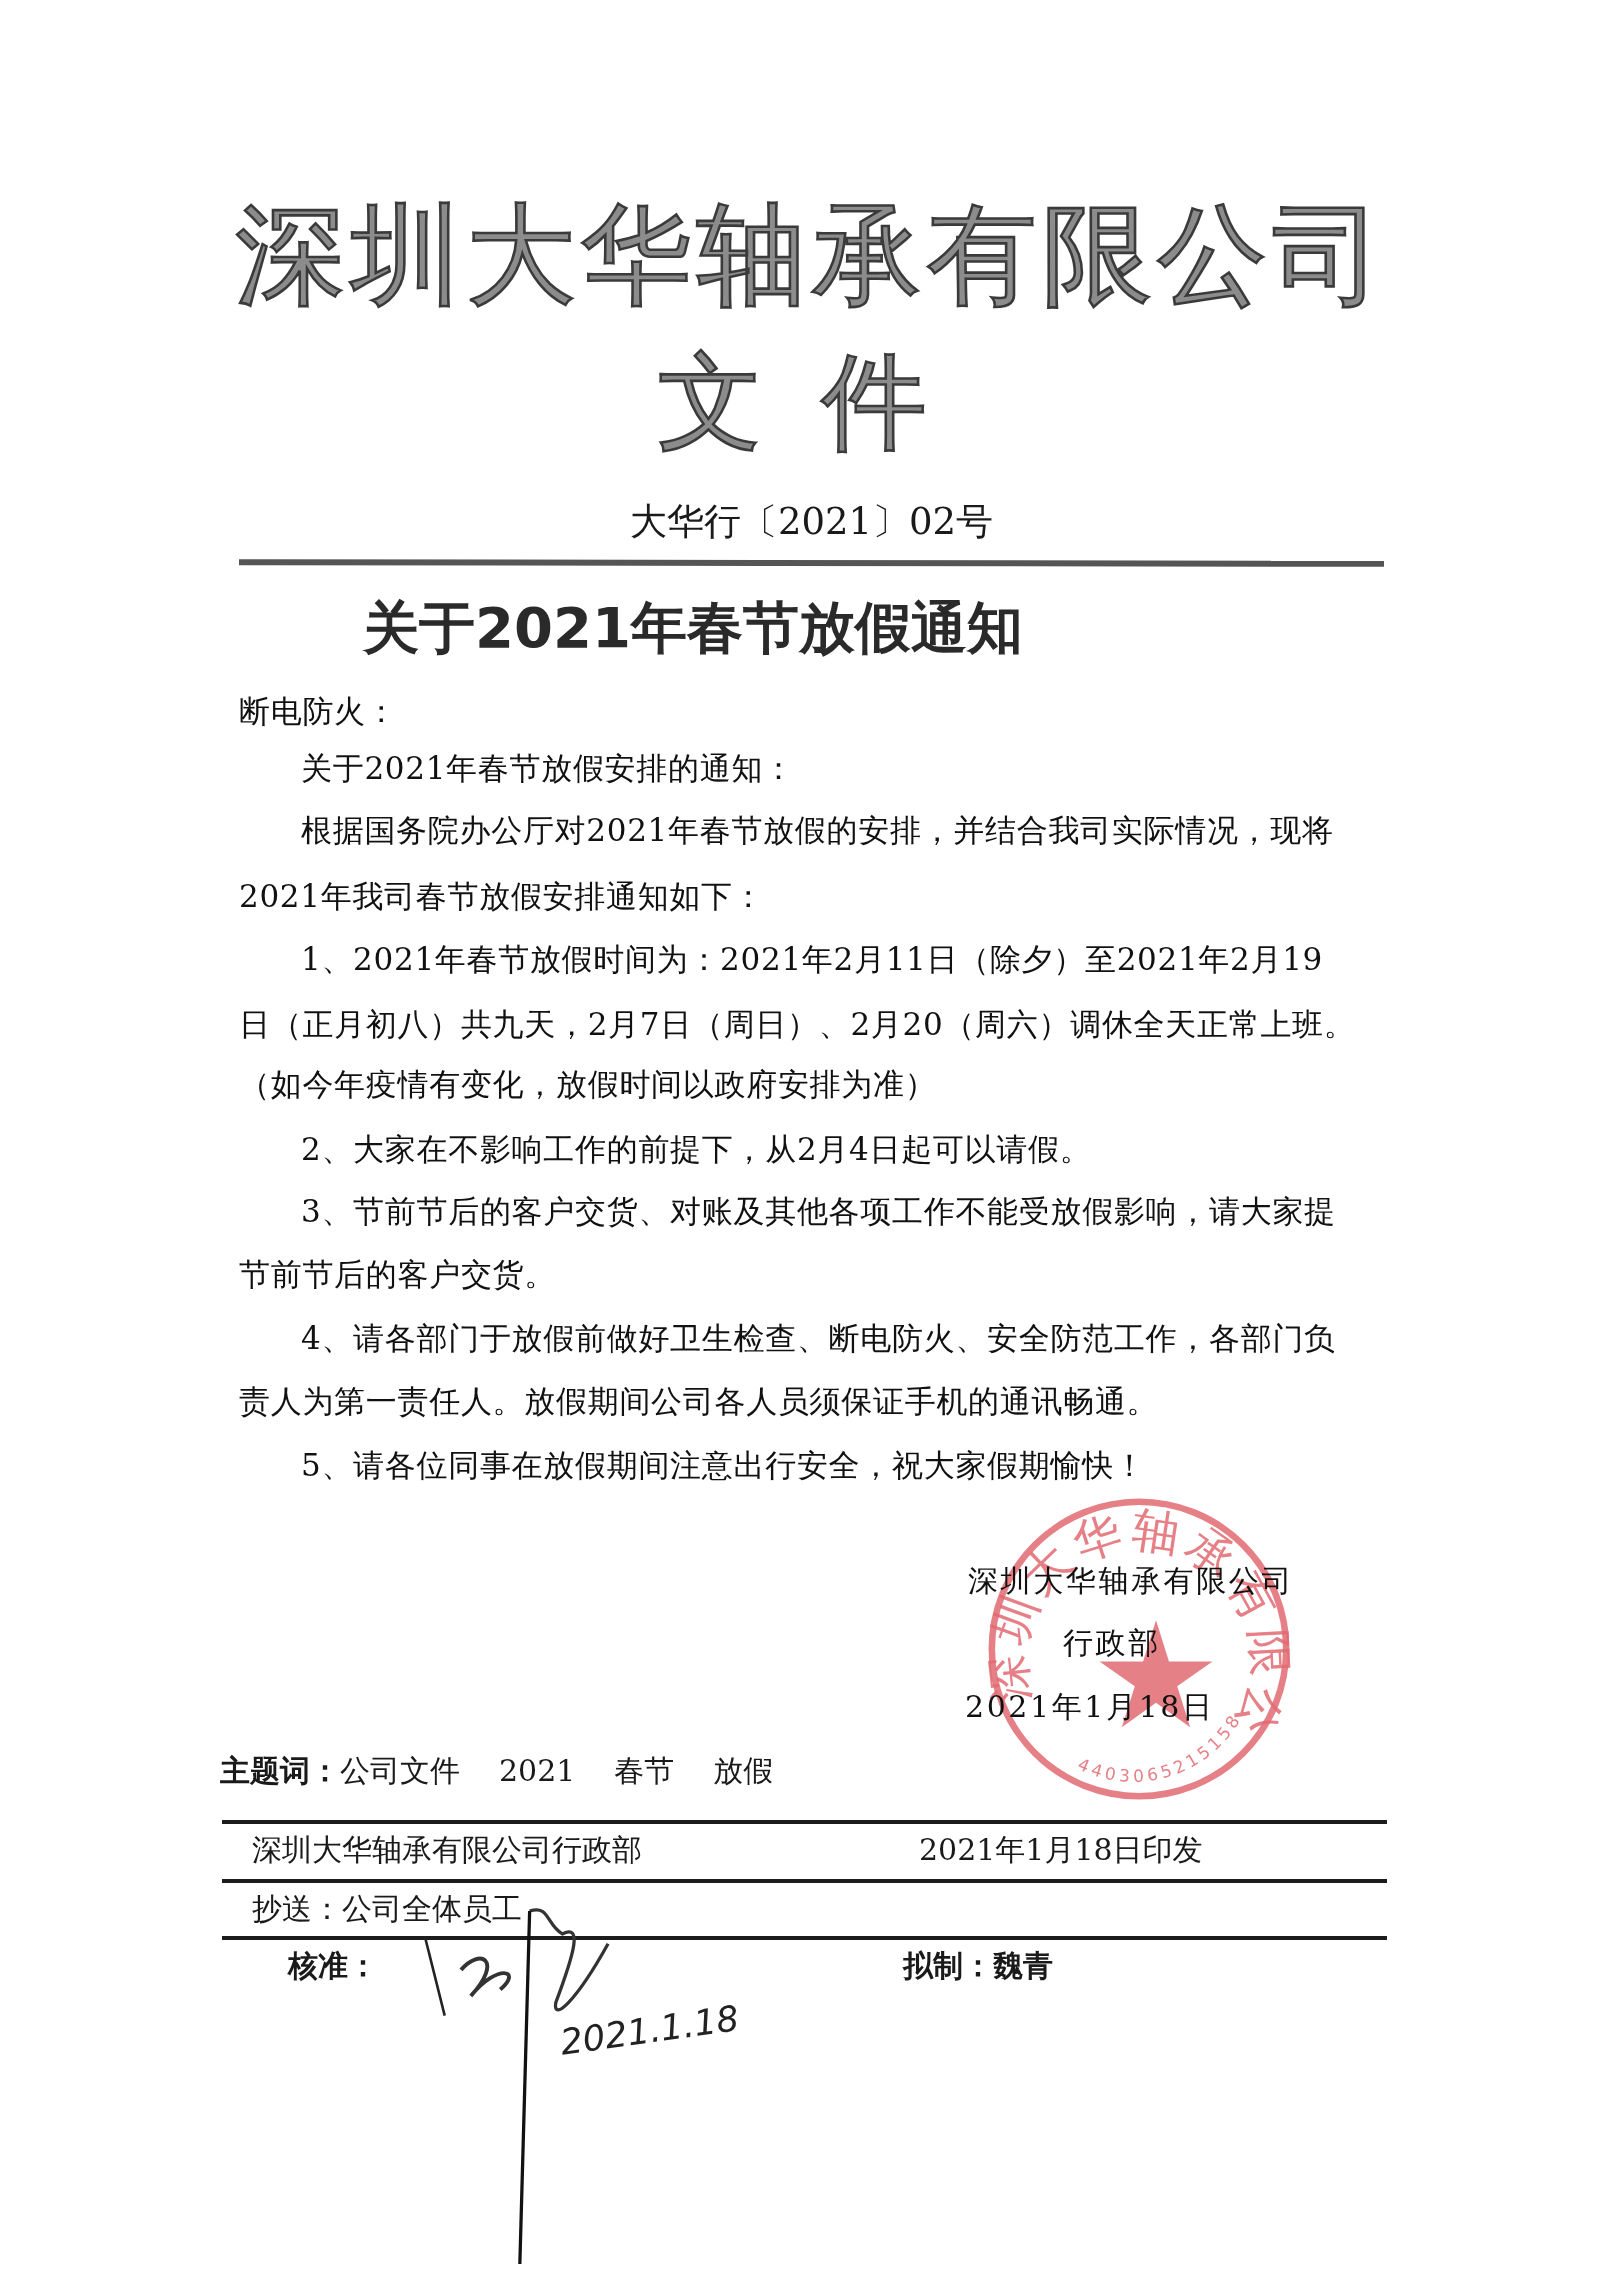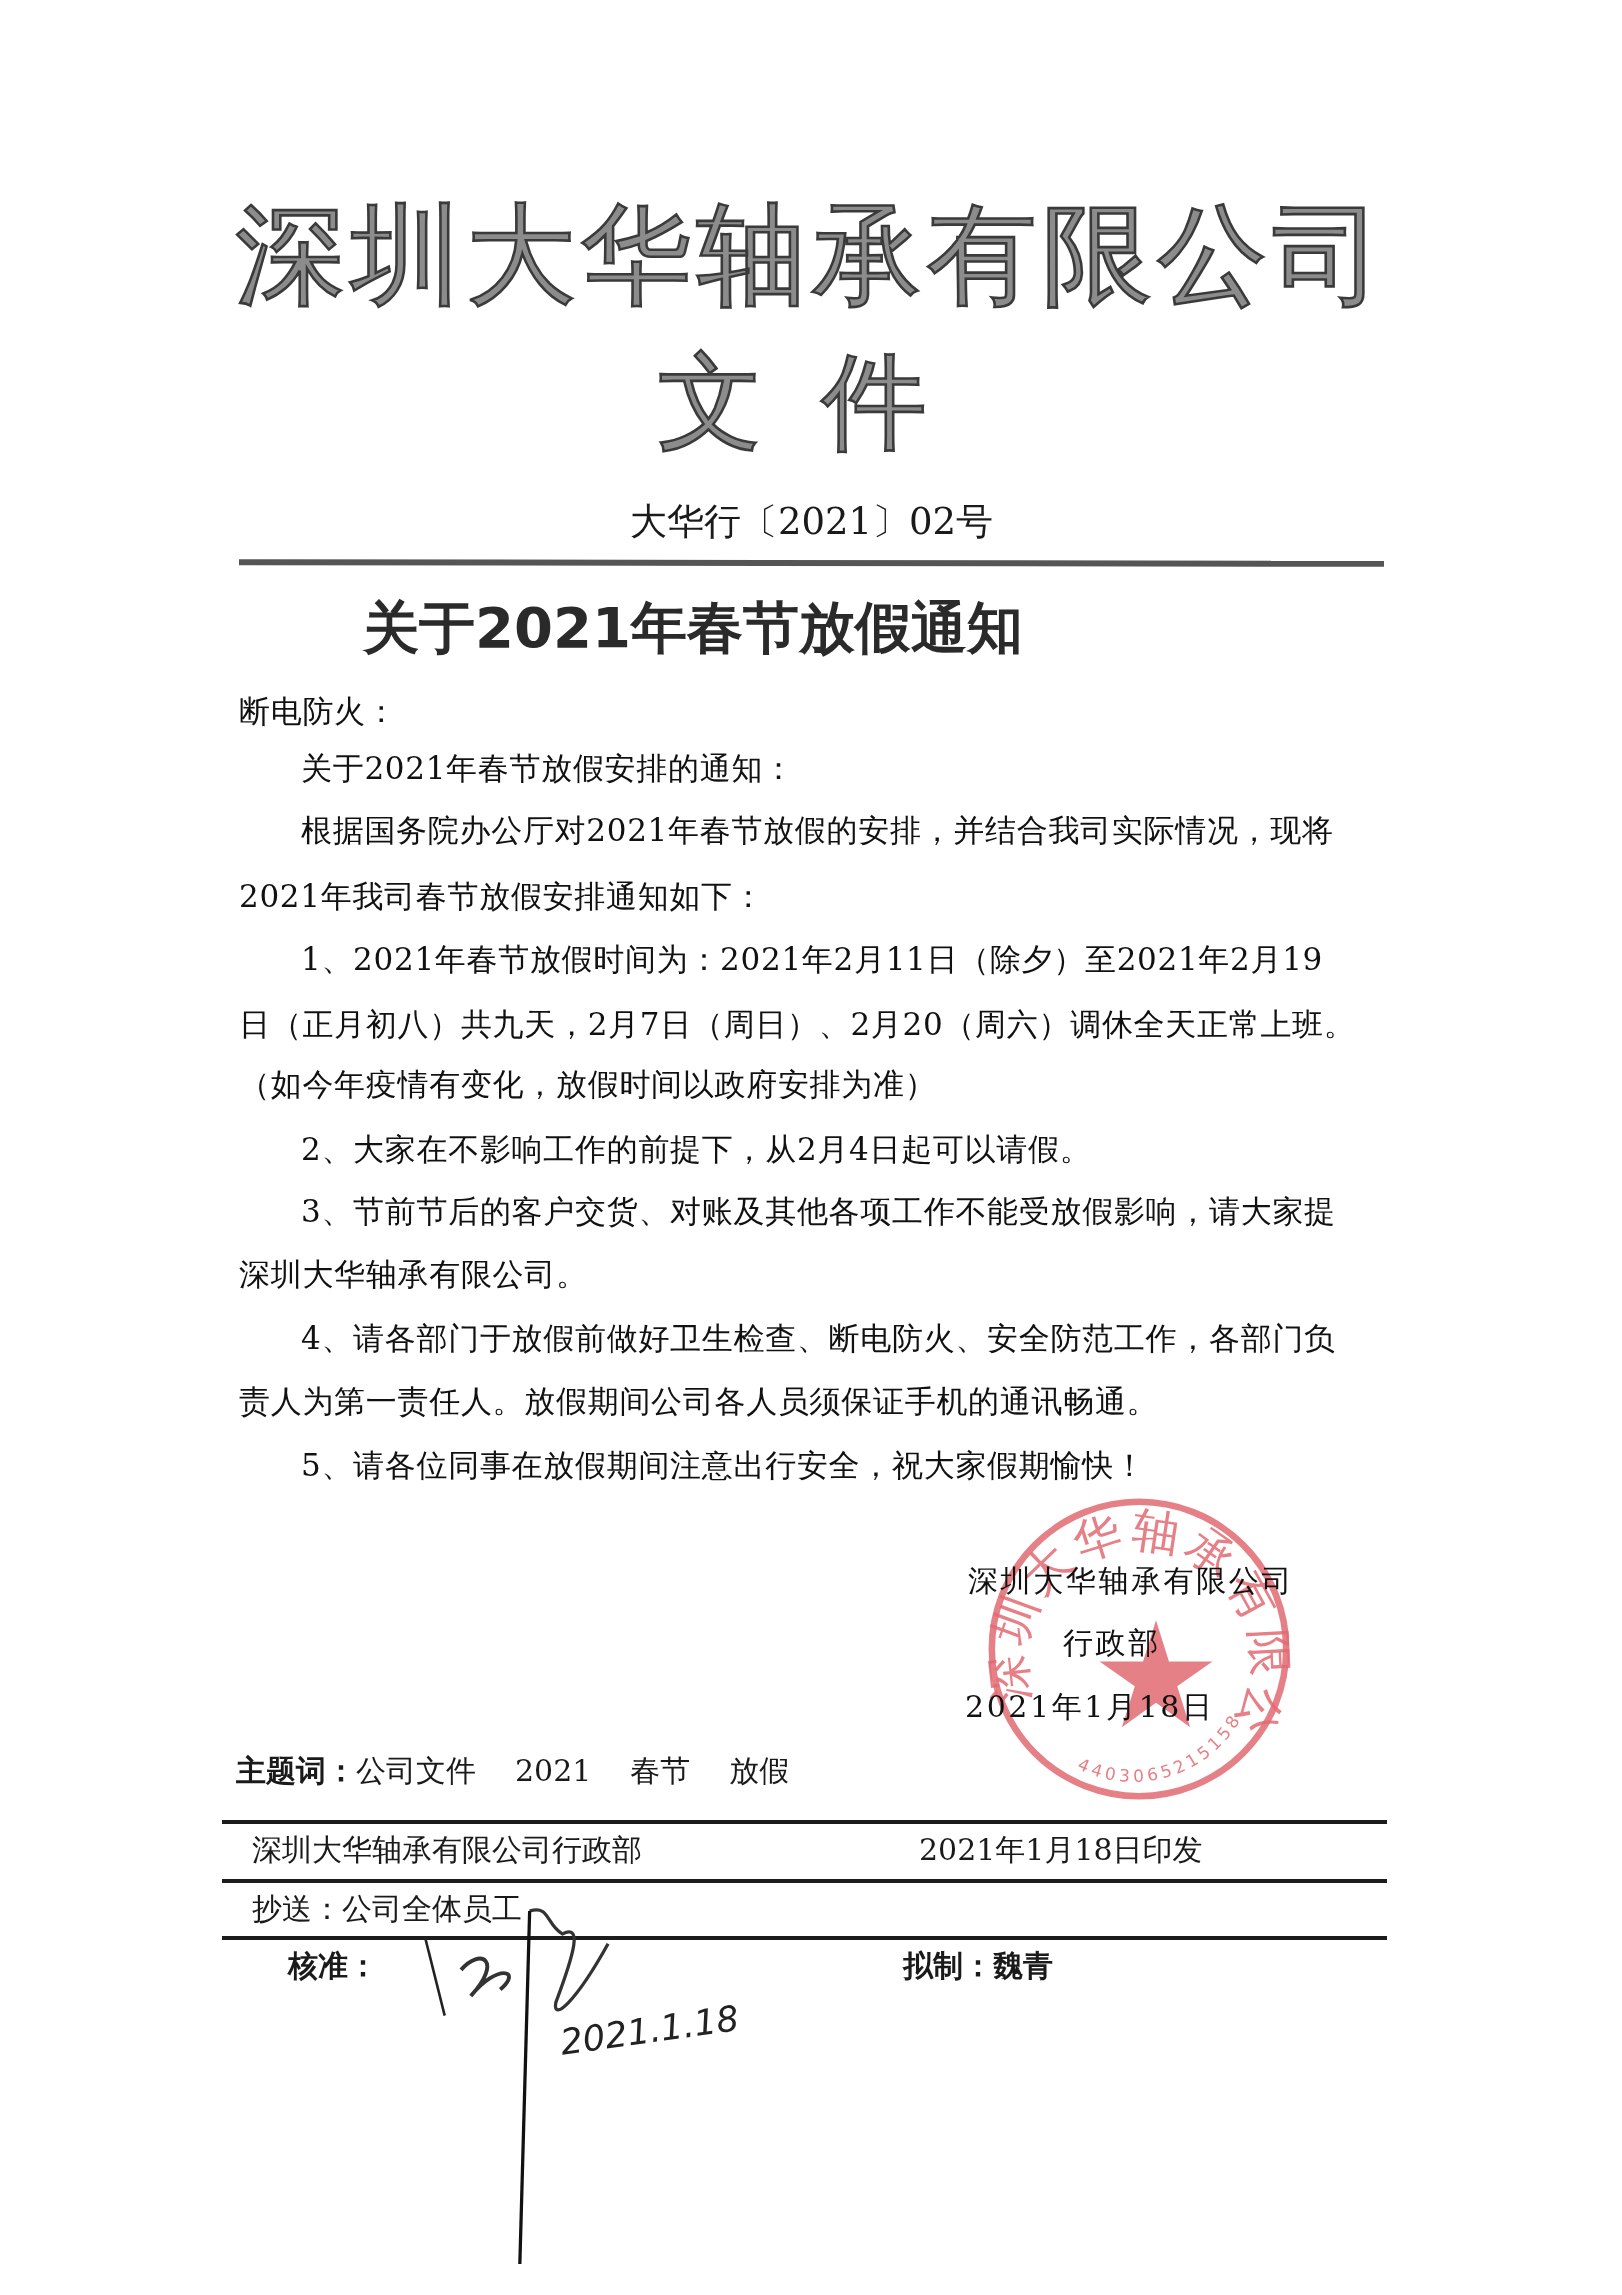--- a/index.html
+++ b/index.html
@@ -47,21 +47,21 @@
 <div class="abs body-line indent" style="top:811px;">根据国务院办公厅对2021年春节放假的安排，并结合我司实际情况，现将</div>
 <div class="abs body-line" style="top:877px;">2021年我司春节放假安排通知如下：</div>
 
 <div class="abs body-line indent" style="top:940px;">1、2021年春节放假时间为：2021年2月11日（除夕）至2021年2月19</div>
 <div class="abs body-line" style="top:1005px;">日（正月初八）共九天，2月7日（周日）、2月20（周六）调休全天正常上班。</div>
 <div class="abs body-line" style="top:1065px;">（如今年疫情有变化，放假时间以政府安排为准）</div>
 
 <div class="abs body-line indent" style="top:1130px;">2、大家在不影响工作的前提下，从2月4日起可以请假。</div>
 
 <div class="abs body-line indent" style="top:1192px;">3、节前节后的客户交货、对账及其他各项工作不能受放假影响，请大家提</div>
-<div class="abs body-line" style="top:1255px;">深圳大华轴承有限公司。</div>
+<div class="abs body-line" style="top:1255px;">节前节后的客户交货。</div>
 
 <div class="abs body-line indent" style="top:1319px;">4、请各部门于放假前做好卫生检查、断电防火、安全防范工作，各部门负</div>
 <div class="abs body-line" style="top:1382px;">责人为第一责任人。放假期间公司各人员须保证手机的通讯畅通。</div>
 
 <div class="abs body-line indent" style="top:1446px;">5、请各位同事在放假期间注意出行安全，祝大家假期愉快！</div>
 
 <svg class="abs stamp" viewBox="0 0 480 480">
   <defs>
     <path id="sealArc" d="M 80 330 A 175 175 0 1 1 400 330"></path>
     <path id="codeArc" d="M 110 400 A 190 190 0 0 0 420 270"></path>
@@ -73,21 +73,21 @@
   </text>
   <text font-size="26" fill="#e26a72" opacity="0.85" font-family="DejaVu Sans, sans-serif" letter-spacing="6">
     <textPath href="#codeArc" startOffset="10%">4403065215158</textPath>
   </text>
 </svg>
 
 <div class="abs signblock" style="left:968px; top:1561px;">深圳大华轴承有限公司</div>
 <div class="abs signblock" style="left:1063px; top:1623px;">行政部</div>
 <div class="abs signblock" style="left:965px; top:1687px;">2021年1月18日</div>
 
-<div class="abs footer-text" style="left:236px; top:1752px;text-align:right;">
+<div class="abs footer-text" style="left:220px; top:1752px;text-align:right;">
   <span class="kw-label">主题词：</span><span class="kw-item">公司文件</span><span class="kw-item">2021</span><span class="kw-item">春节</span><span class="kw-item">放假</span>
 </div>
 <div class="abs footer-line" style="top:1820px;"></div>
 <div class="abs footer-text" style="left:252px; top:1831px;">深圳大华轴承有限公司行政部</div>
 <div class="abs footer-text" style="left:919px; top:1831px;">2021年1月18日印发</div>
 <div class="abs footer-line" style="top:1879px;"></div>
 <div class="abs footer-text" style="left:252px; top:1890px;">
   <span>抄送：</span><span>公司全体员工</span>
 </div>
 <div class="abs footer-line" style="top:1936px;"></div>

